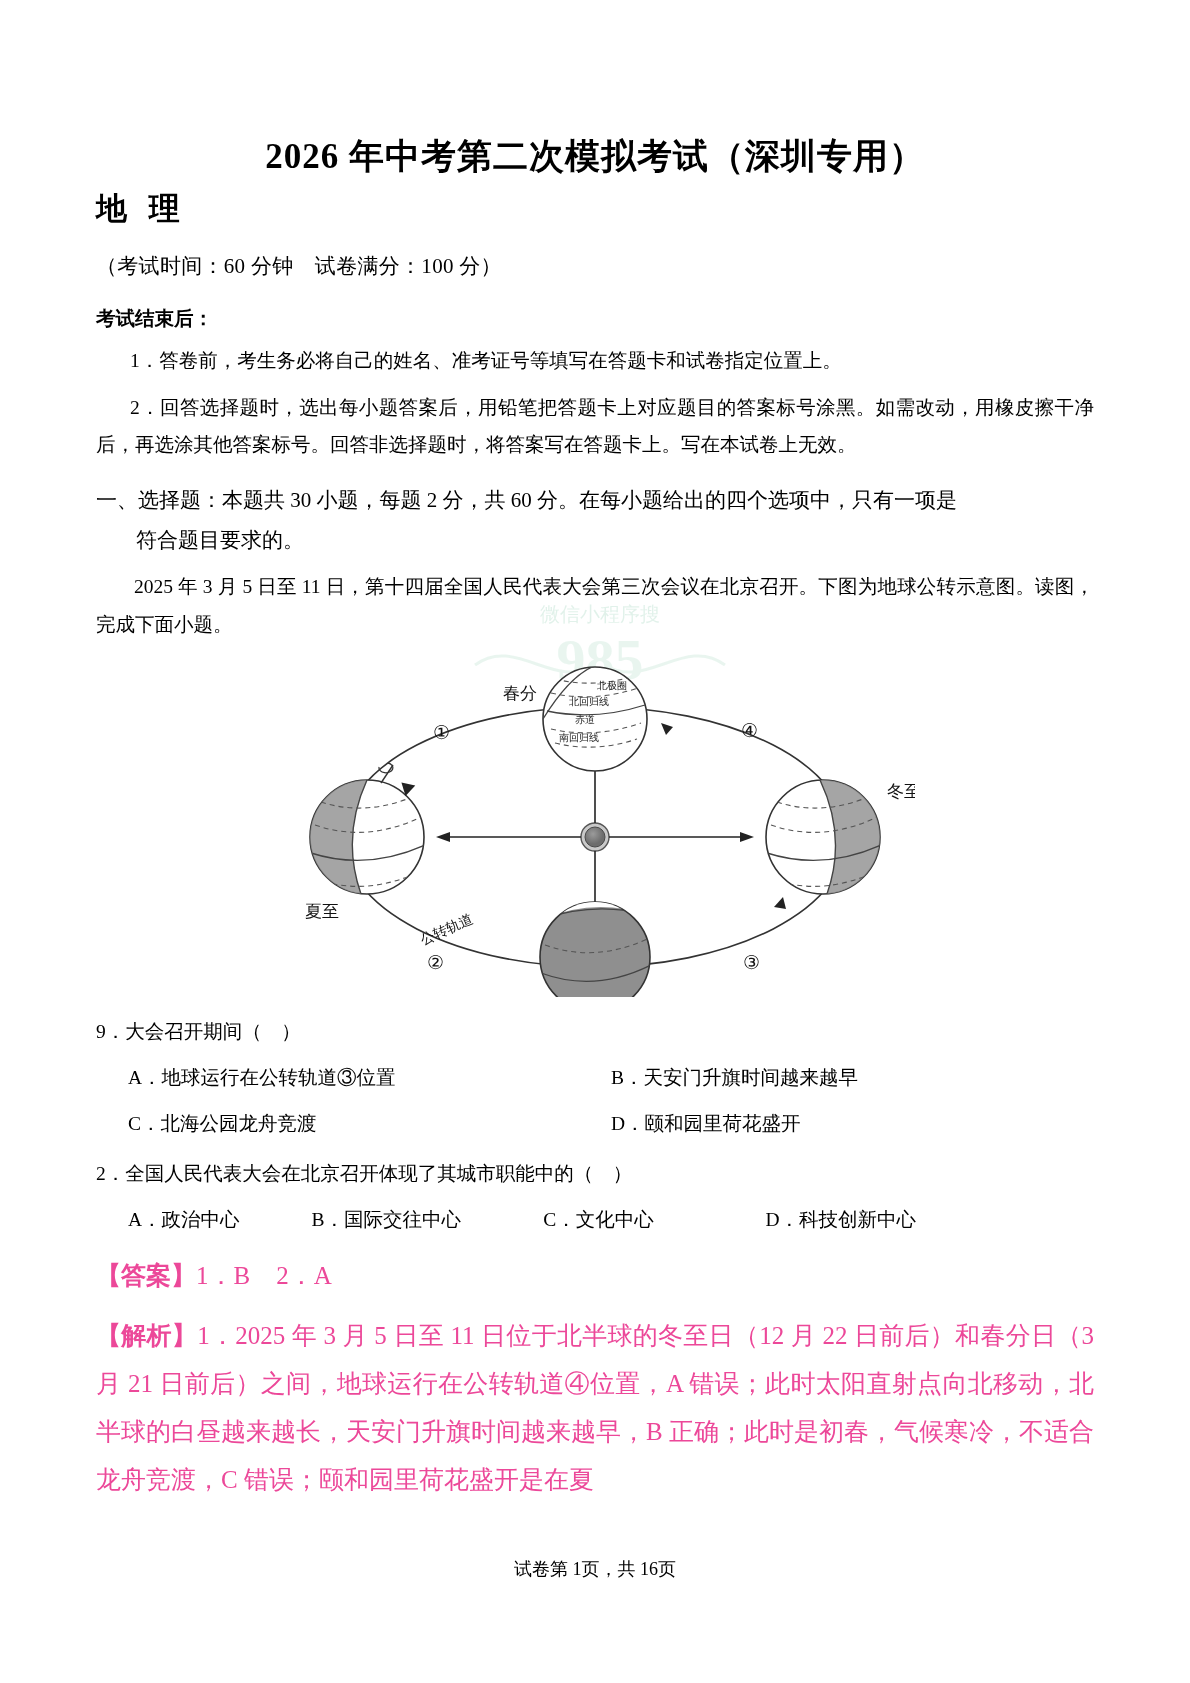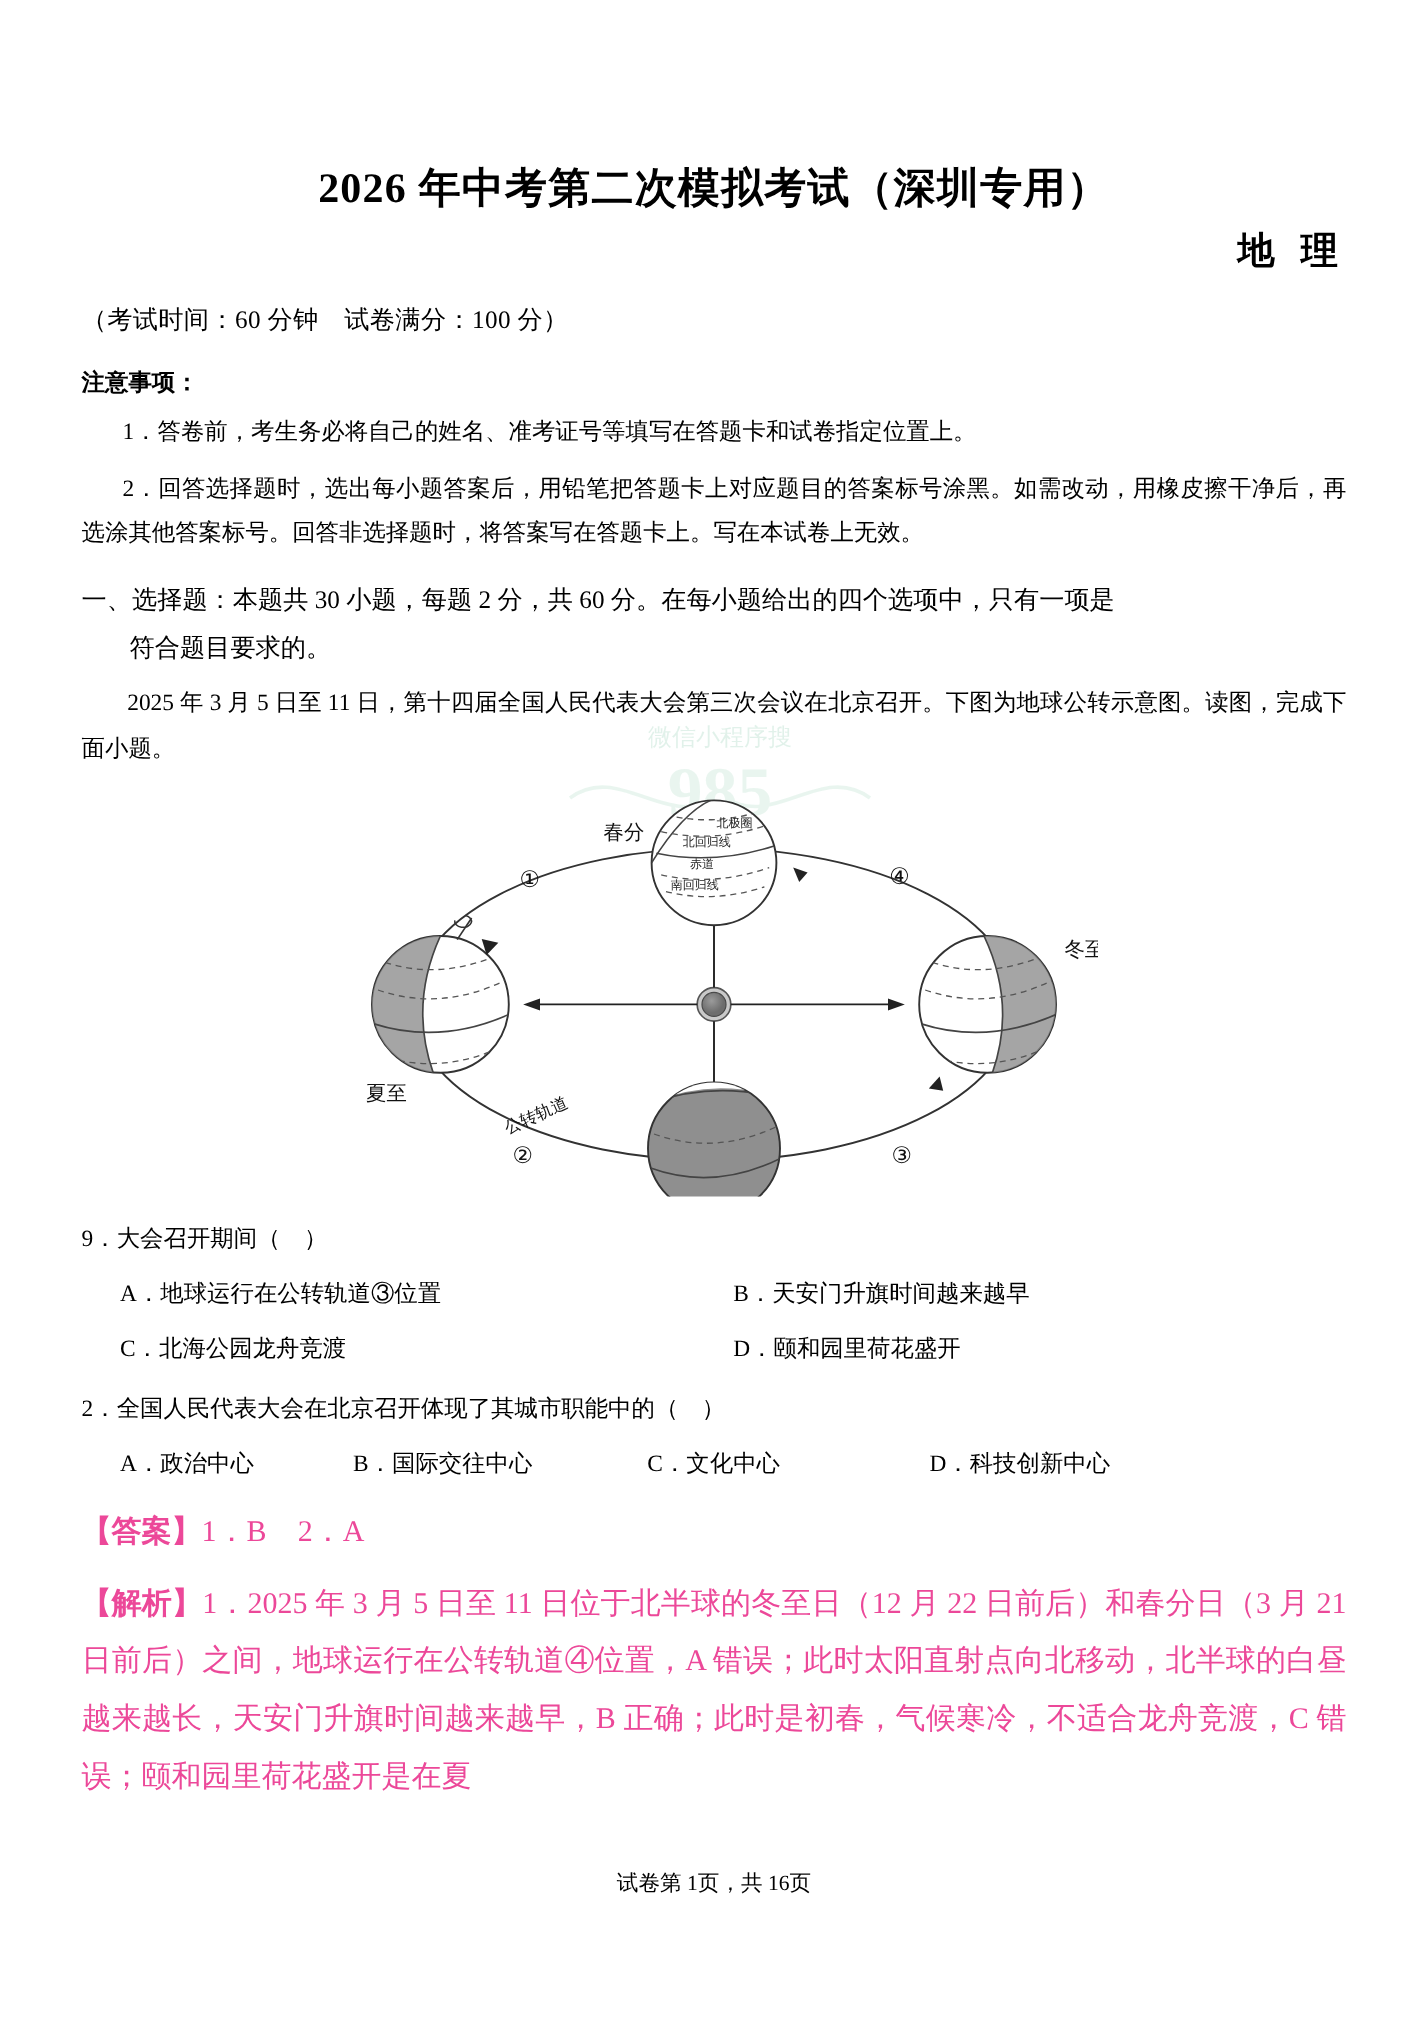--- a/index.html
+++ b/index.html
@@ -28,36 +28,36 @@
     width: 290px;
     height: 110px;
     opacity: 0.30;
     pointer-events: none;
     z-index: 0;
   }
 
   .content {
     position: relative;
     z-index: 2;
-    padding: 0 68px;
+    padding: 0 96px;
   }
 
   
   .doc-title {
     text-align: center;
     font-size: 35px;
     font-weight: bold;
     letter-spacing: 1px;
     margin: 0;
     padding-top: 133px;
     line-height: 1.35;
     font-family: "Liberation Serif", "DejaVu Serif", serif;
   }
   .doc-subject {
-    text-align: right;
+    text-align: left;
     font-size: 31px;
     font-weight: bold;
     letter-spacing: 7px;
     margin: 9px 0 0 0;
     line-height: 1.3;
   }
   .doc-meta {
     text-align: left;
     font-size: 21px;
     margin: 22px 0 0 0;
@@ -157,21 +157,21 @@
     <path d="M20 70 C60 40 100 96 140 70" stroke="#b9e0cd" fill="none" stroke-width="3"></path>
     <path d="M150 70 C190 96 230 40 270 70" stroke="#b9e0cd" fill="none" stroke-width="3"></path>
   </svg>
 
   <div class="content">
 
     <h1 class="doc-title">2026 年中考第二次模拟考试（深圳专用）</h1>
     <div class="doc-subject">地 理</div>
     <div class="doc-meta">（考试时间：60 分钟　试卷满分：100 分）</div>
 
-    <div class="notice-title">注意事项：</div>
+    <div class="notice-title">考试结束后：</div>
     <p class="notice-item">1．答卷前，考生务必将自己的姓名、准考证号等填写在答题卡和试卷指定位置上。</p>
     <p class="notice-item">2．回答选择题时，选出每小题答案后，用铅笔把答题卡上对应题目的答案标号涂黑。如需改动，用橡皮擦干净后，再选涂其他答案标号。回答非选择题时，将答案写在答题卡上。写在本试卷上无效。</p>
 
     <p class="section-head"><span>一、选择题：</span><span>本题共 30 小题，每题 2 分，共 60 分。在每小题给出的四个选项中，只有一项是</span><span class="cont">符合题目要求的。</span></p>
 
     <p class="lead-para"><span>2025 年 3 月 5 日至 11 日，第十四届全国人民代表大会第三次会议在北京召开。下图为地球公转示意</span><span>图。读图，完成下面小题。</span></p>
 
     <div class="figure">
       <svg width="640" height="340" viewBox="0 0 640 340">
         <defs>

